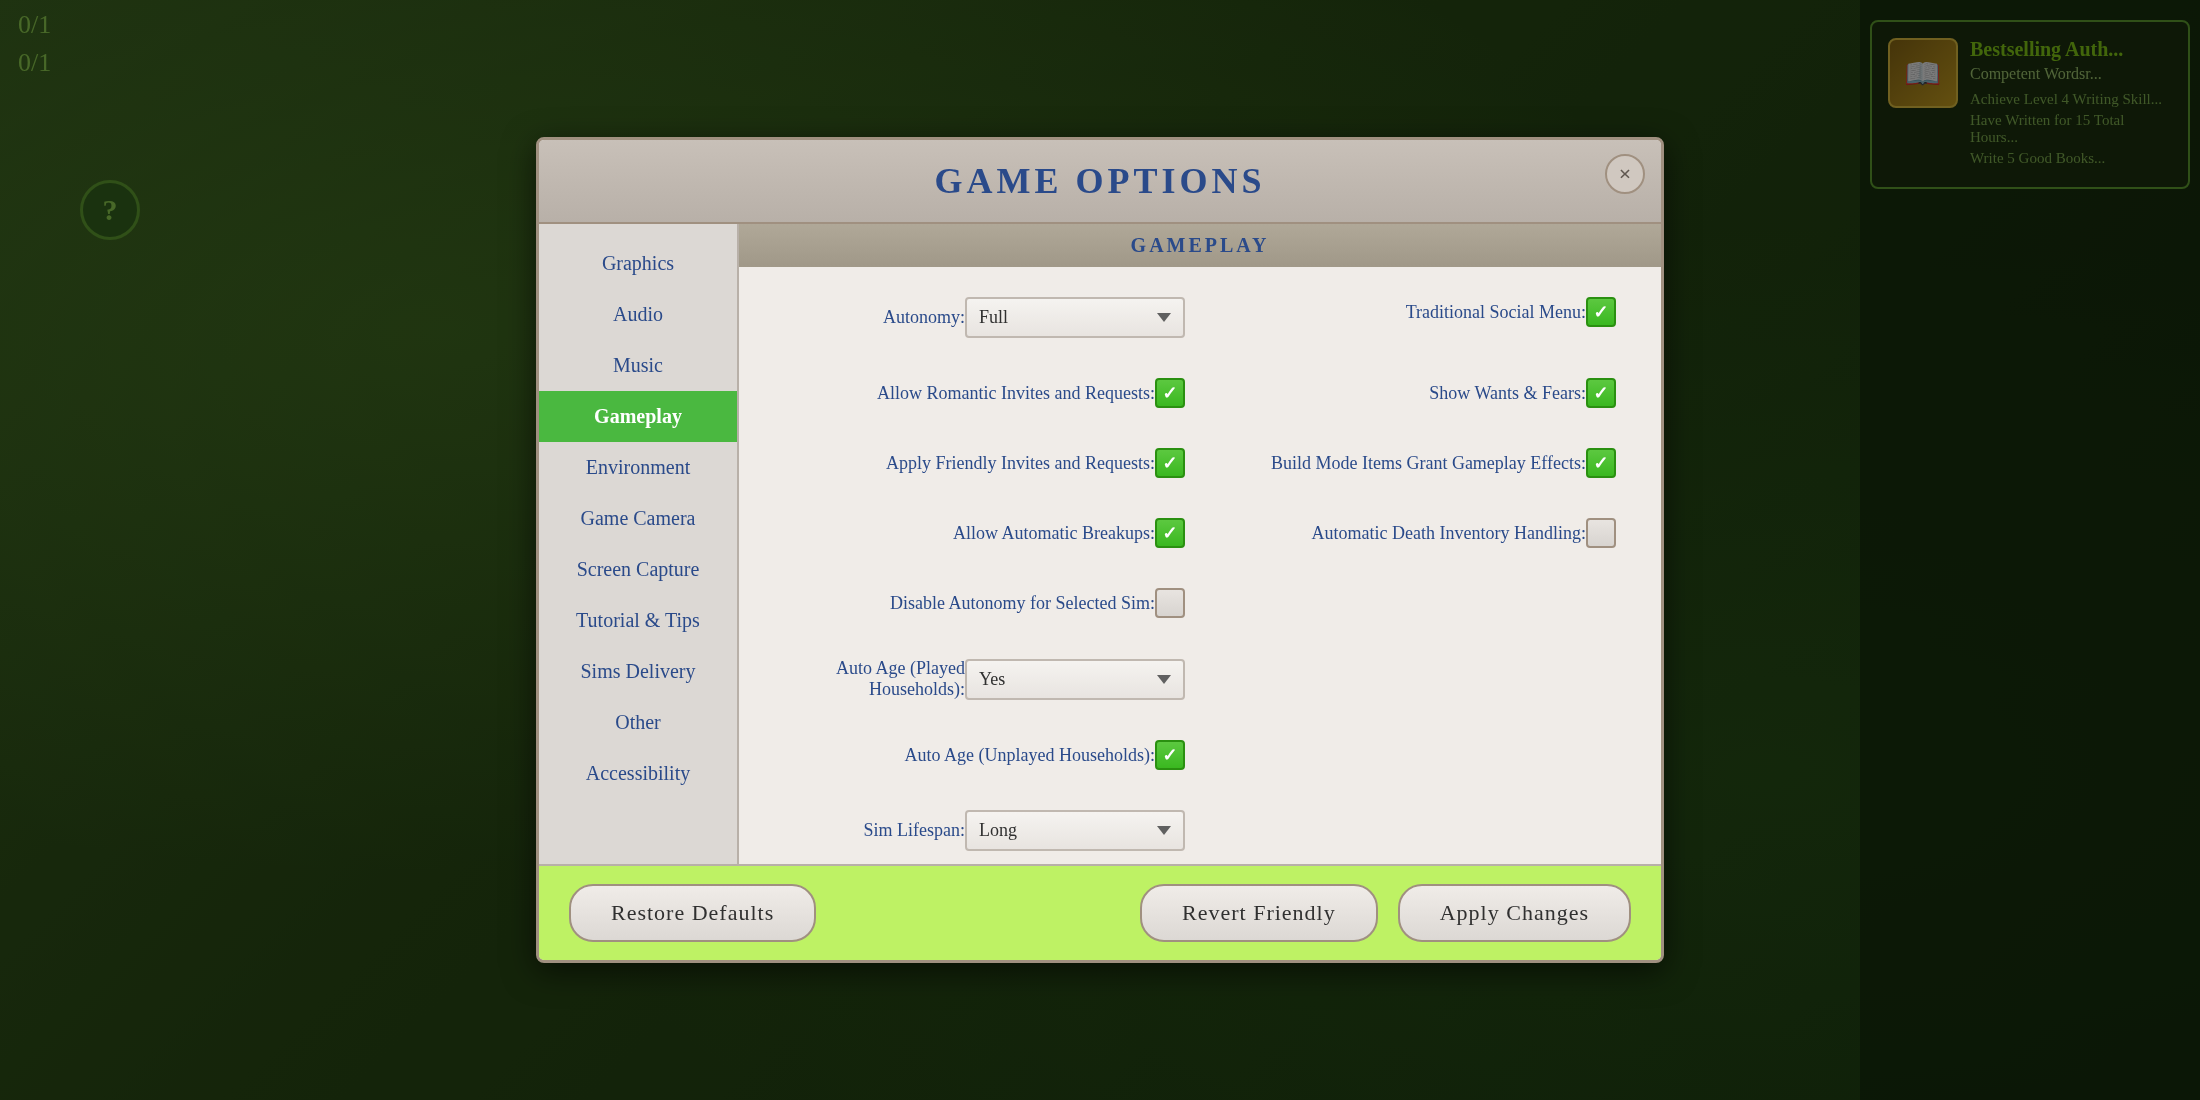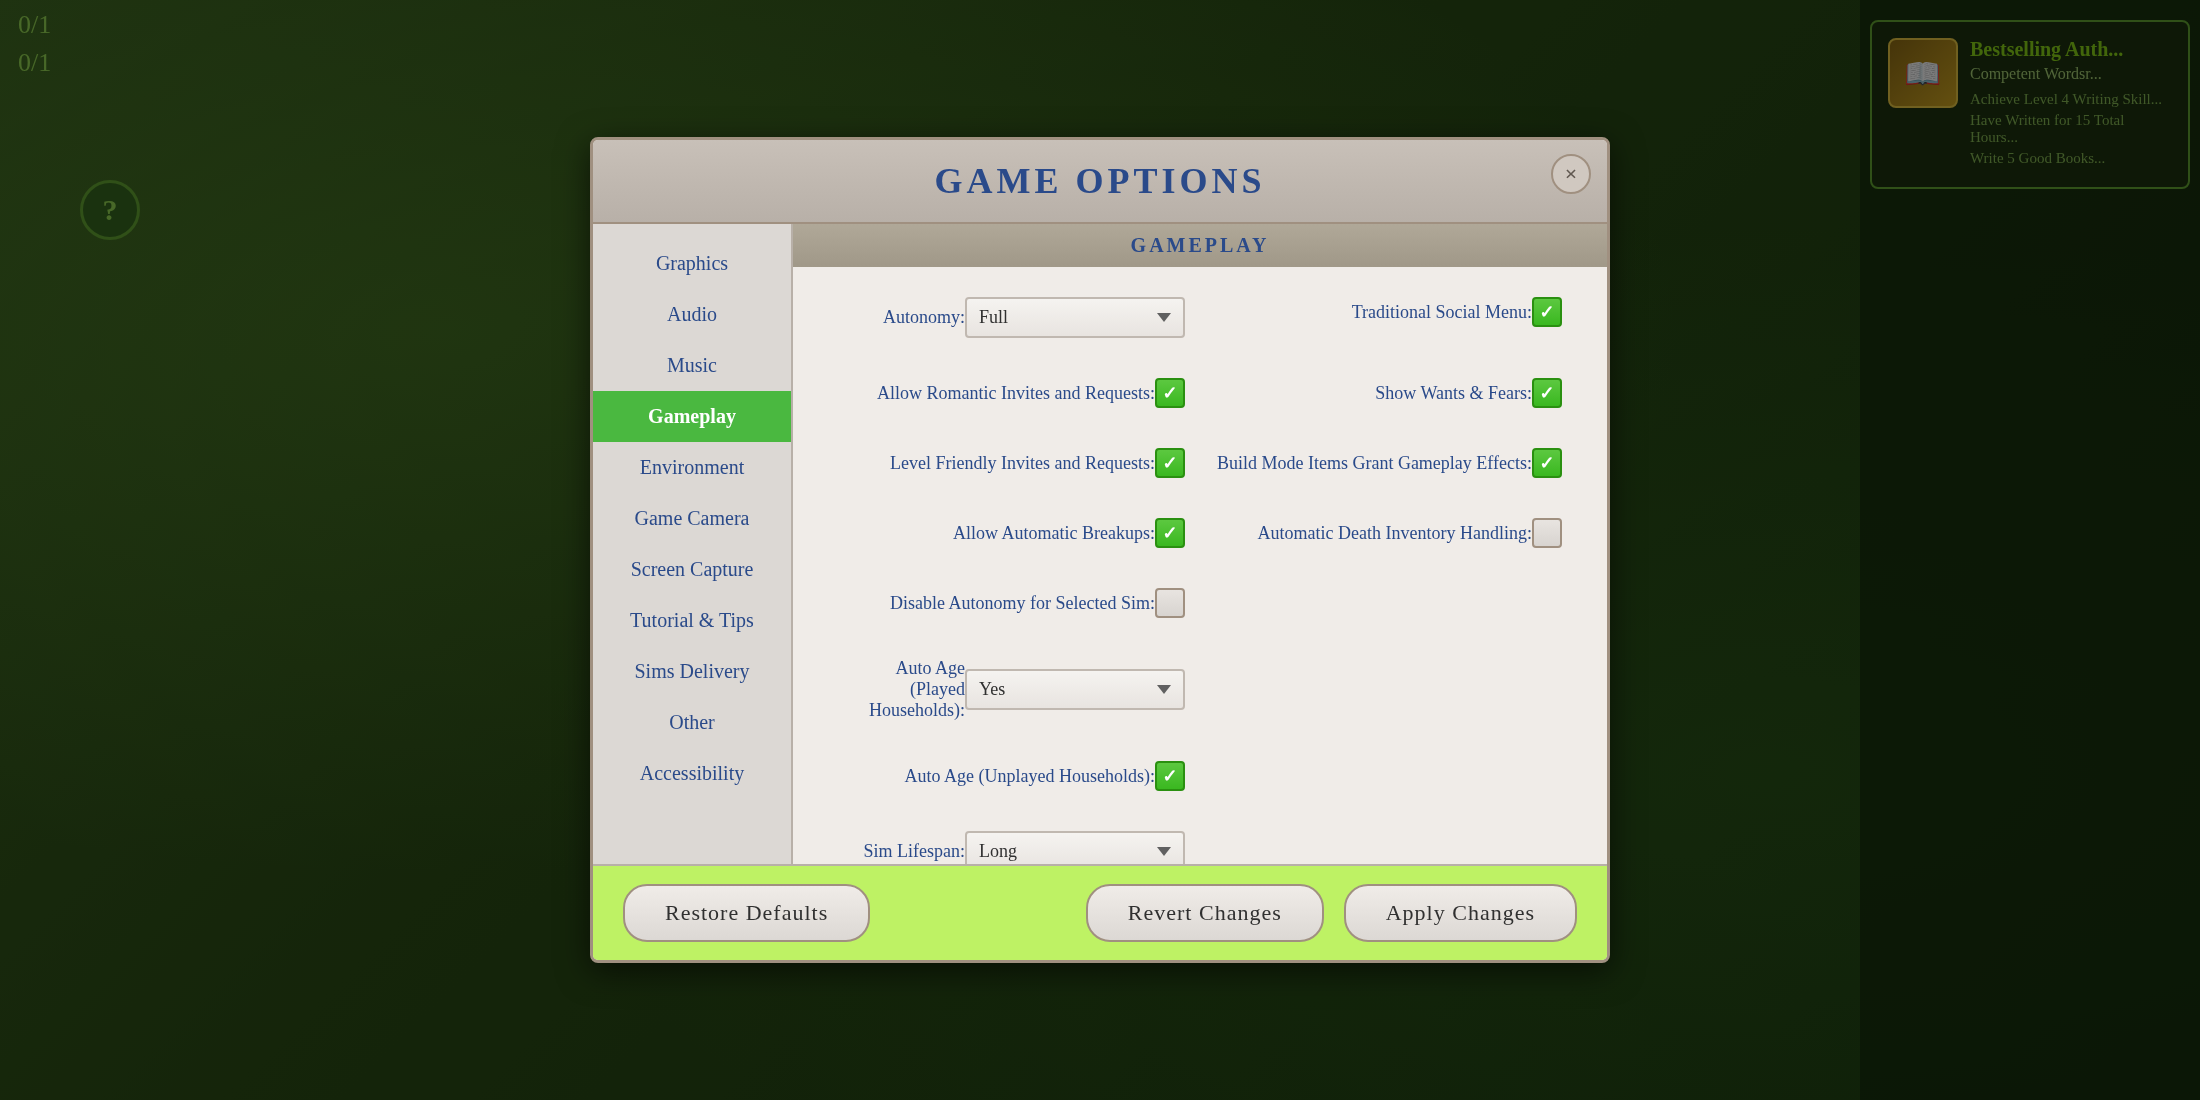--- a/index.html
+++ b/index.html
@@ -123,21 +123,21 @@
       inset: 0;
       background: rgba(0,0,0,0.5);
       z-index: 10;
       display: flex;
       align-items: center;
       justify-content: center;
     }
 
     
     .modal {
-      width: 1020px;
+      width: 1128px;
       background: #e8e4df;
       border: 3px solid #a09080;
       border-radius: 8px;
       box-shadow: 0 8px 32px rgba(0,0,0,0.6);
       position: relative;
       overflow: hidden;
     }
 
     .modal-header {
       background: linear-gradient(180deg, #c8c0b8 0%, #b8b0a8 100%);
@@ -427,21 +427,21 @@
           </div>
           <div class="right-col">
             <div class="option-row">
               <span class="option-label">Show Wants &amp; Fears:</span>
               <div class="checkbox checked"></div>
             </div>
           </div>
 
           <div class="left-col">
             <div class="option-row">
-              <span class="option-label">Level Friendly Invites and Requests:</span>
+              <span class="option-label">Apply Friendly Invites and Requests:</span>
               <div class="checkbox checked"></div>
             </div>
           </div>
           <div class="right-col">
             <div class="option-row">
               <span class="option-label">Build Mode Items Grant Gameplay Effects:</span>
               <div class="checkbox checked"></div>
             </div>
           </div>
 
@@ -497,19 +497,19 @@
           <div class="right-col"></div>
 
         </div>
       </div>
 
     </div>
 
     <div class="modal-footer">
       <button class="footer-btn">Restore Defaults</button>
       <div class="footer-right">
-        <button class="footer-btn">Revert Changes</button>
+        <button class="footer-btn">Revert Friendly</button>
         <button class="footer-btn">Apply Changes</button>
       </div>
     </div>
 
   </div>
 </div>
 
 </body></html>

